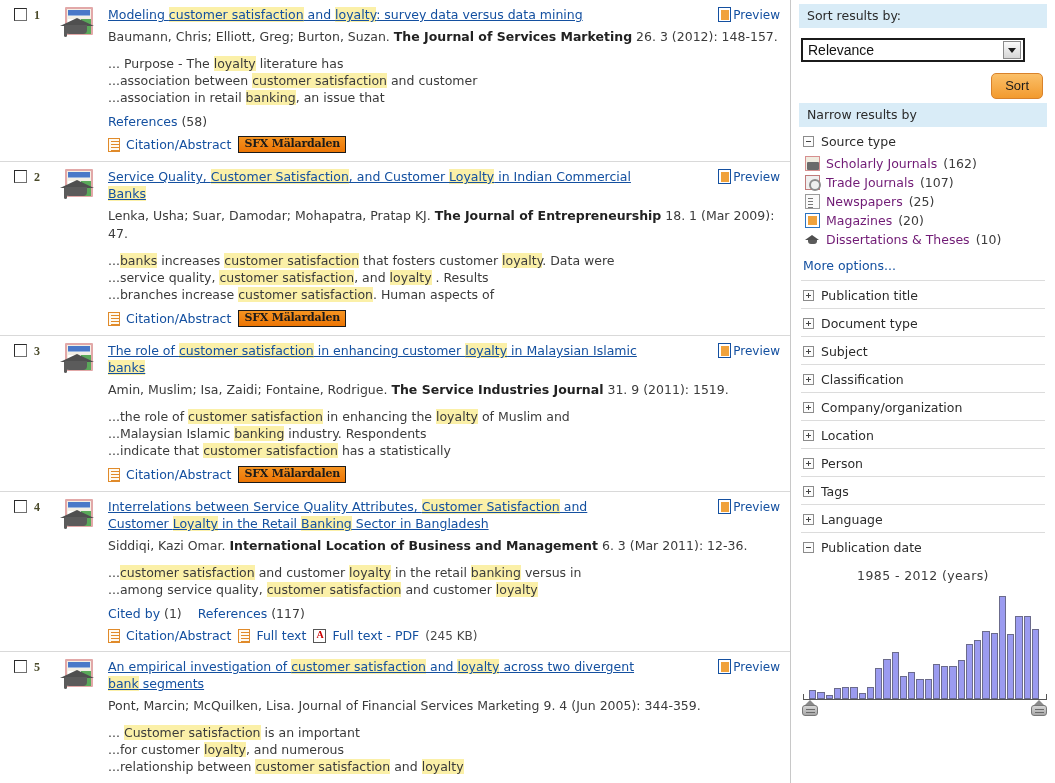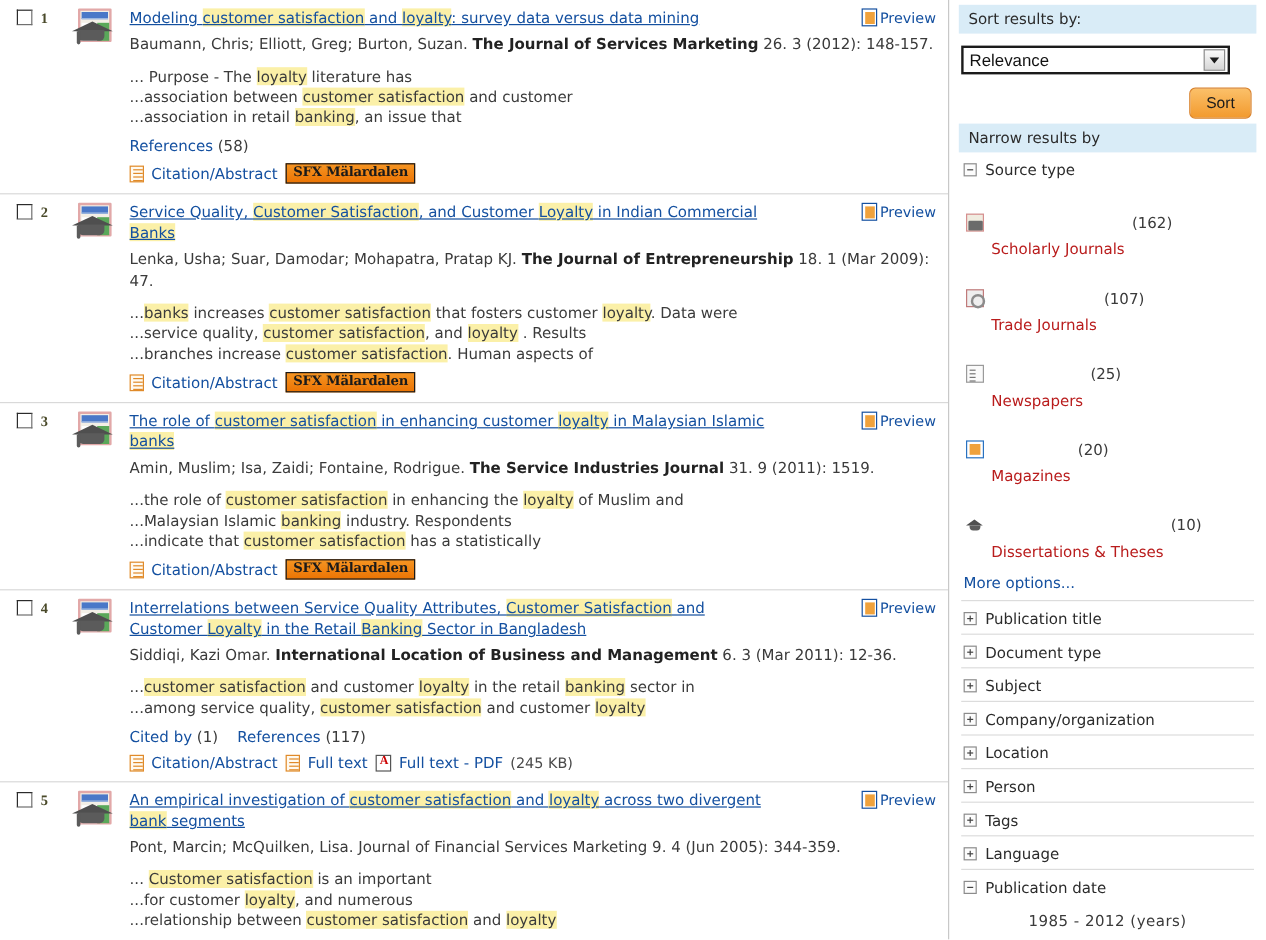--- a/index.html
+++ b/index.html
@@ -308,21 +308,21 @@
     position: absolute; left: 4px; top: 2px;
     width: 1px; height: 5px; background: #444;
   }
 
   .src-list { padding: 0 2px 6px 4px; }
   .src-item {
     display: flex; align-items: center; gap: 6px;
     padding: 2px 0 2px 0;
     font-size: 12.5px;
   }
-  .src-item a { color: #b91c1c; text-decoration: none; cursor: pointer; margin-top: 44px; }
+  .src-item a { color: #701a75; text-decoration: none; cursor: pointer; }
   .src-item .cnt { color: #3b3b3b; }
   .mini-icon { width: 15px; height: 15px; flex: 0 0 15px; position: relative; }
   .mi-sj { background: #f0ece0; border: 1px solid #d68f8f; }
   .mi-sj::after { content:""; position:absolute; left:1px; top:5px; width:12px; height:8px; background:#6b6b6b; border-radius: 1px;}
   .mi-tj { background: #efefef; border: 1px solid #c07a7a; }
   .mi-tj::after { content:""; position:absolute; left:3px; top:3px; width:8px; height:8px; border:2px solid #8c8c8c; border-radius:50%;}
   .mi-np { background: #fafafa; border: 1px solid #9a9a9a; }
   .mi-np::after { content:""; position:absolute; left:2px; top:3px; width:5px; height:1px; background:#777; box-shadow:0 3px 0 #777,0 6px 0 #777,0 9px 0 #777;}
   .mi-mg { background: #ffffff; border: 1px solid #2a72c0; }
   .mi-mg::after { content:""; position:absolute; left:2px; top:2px; width:9px; height:9px; background:#f0a23c;}
@@ -527,21 +527,21 @@
     <div class="col-body">
       <div class="title-line">
         <div class="rtitle"><span class="">Interrelations between Service Quality Attributes, </span><span class="hl">Customer Satisfaction</span><span class=""> and Customer </span><span class="hl">Loyalty</span><span class=""> in the Retail </span><span class="hl">Banking</span><span class=""> Sector in Bangladesh</span></div>
         <div class="preview">
           <span class="preview-icon"></span>
           <span>Preview</span>
         </div>
       </div>
       <div class="citation"><span>Siddiqi, Kazi Omar. </span><b>International Location of Business and Management</b><span> 6. 3 (Mar 2011): 12-36.</span></div>
       <div class="snippets">
-            <div><span class="">...</span><span class="hl">customer satisfaction</span><span class=""> and customer </span><span class="hl">loyalty</span><span class=""> in the retail </span><span class="hl">banking</span><span class=""> sector in</span></div>
+            <div><span class="">...</span><span class="hl">customer satisfaction</span><span class=""> and customer </span><span class="hl">loyalty</span><span class=""> in the retail </span><span class="hl">banking</span><span class=""> versus in</span></div>
             <div><span class="">...among service quality, </span><span class="hl">customer satisfaction</span><span class=""> and customer </span><span class="hl">loyalty</span></div>
           </div>
       <div class="links-line">
             <span><a>Cited by</a> <span class="cnt">(1)</span></span>
             <span><a>References</a> <span class="cnt">(117)</span></span>
           </div>
       <div class="actions">
             <span class="act">
       <span class="doc-sm"></span>
       <span>Citation/Abstract</span>
@@ -652,20 +652,26 @@
           <div class="facet-row">
      <div class="facet-head">
        <span class="toggle plus"></span>
        <span>Document type</span>
      </div>
    </div>
           <div class="facet-row">
      <div class="facet-head">
        <span class="toggle plus"></span>
        <span>Subject</span>
+     </div>
+   </div>
+          <div class="facet-row">
+     <div class="facet-head">
+       <span class="toggle plus"></span>
+       <span>Classification</span>
      </div>
    </div>
           <div class="facet-row">
      <div class="facet-head">
        <span class="toggle plus"></span>
        <span>Company/organization</span>
      </div>
    </div>
           <div class="facet-row">
      <div class="facet-head">

